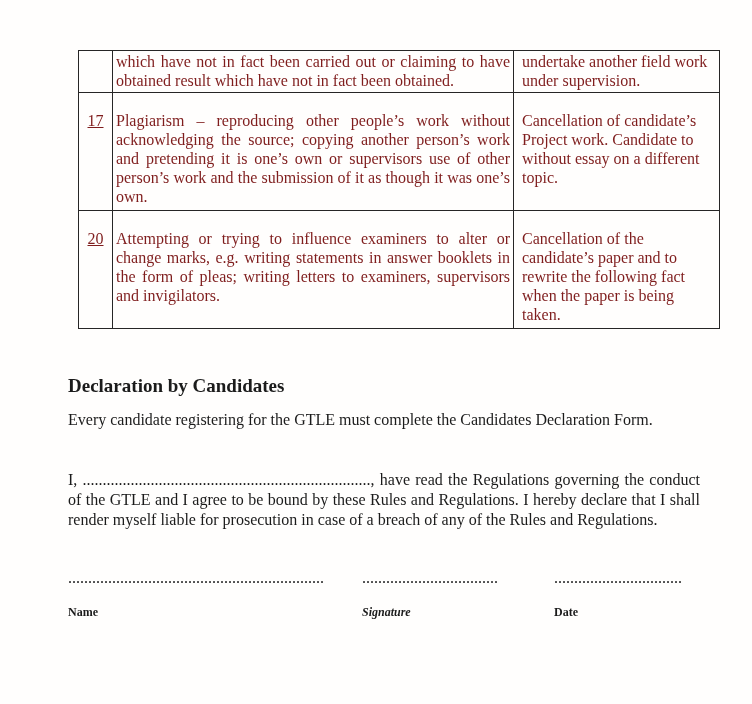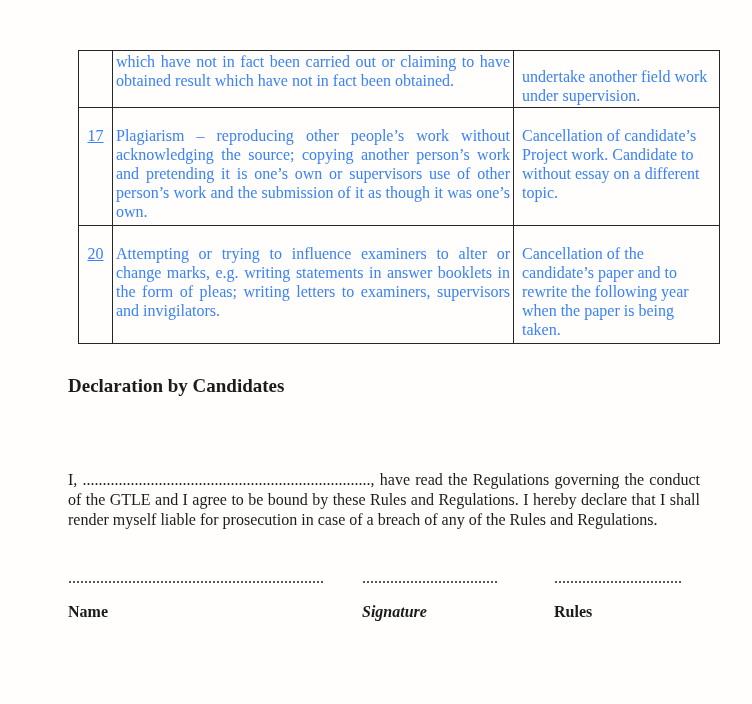--- a/index.html
+++ b/index.html
@@ -20,38 +20,38 @@
   
   table.rules {
     position: absolute;
     left: 78px;
     top: 50px;
     width: 641px;
     border-collapse: collapse;
     table-layout: fixed;
     font-size: 16px;
     line-height: 19px;
-    color: #3b82f6;
+    color: #7f1d1d;
   }
   table.rules td {
     border: 1.5px solid #262626;
     vertical-align: top;
   }
   td.num {
     text-align: center;
     padding: 9px 0 2px 0;
     text-decoration: underline;
   }
   td.offence {
     text-align: justify;
     padding: 1px 3px 2px 3px;
   }
   td.sanction {
     text-align: left;
-    padding: 16px 4px 2px 8px;
+    padding: 1px 4px 2px 8px;
   }
   tr.spaced td.num,
   tr.spaced td.offence,
   tr.spaced td.sanction {
     padding-top: 18px;
     padding-bottom: 4px;
   }
 
   
   .decl-heading {
@@ -92,21 +92,21 @@
     white-space: nowrap;
     color: #1b1b1b;
   }
   .dotline.name      { left: 68px;  }
   .dotline.signature { left: 362px; }
   .dotline.date      { left: 554px; }
 
   .sig-label {
     position: absolute;
     top: 602px;
-    font-size: 16px;
+    font-size: 12px;
     font-weight: 700;
     line-height: 20px;
     white-space: nowrap;
   }
   .sig-label.name      { left: 68px;  }
   .sig-label.signature { left: 362px; font-style: italic; }
   .sig-label.date      { left: 554px; }
 </style>
 </head>
 <body>
@@ -126,31 +126,32 @@
         <td class="sanction">undertake another field work under supervision.</td>
       </tr>
       <tr class="spaced">
         <td class="num">17</td>
         <td class="offence">Plagiarism – reproducing other people’s work without acknowledging the source; copying another person’s work and pretending it is one’s own or supervisors use of other person’s work and the submission of it as though it was one’s own.</td>
         <td class="sanction">Cancellation of candidate’s Project work. Candidate to without essay on a different topic.</td>
       </tr>
       <tr class="spaced">
         <td class="num">20</td>
         <td class="offence">Attempting or trying to influence examiners to alter or change marks, e.g. writing statements in answer booklets in the form of pleas; writing letters to examiners, supervisors and invigilators.</td>
-        <td class="sanction">Cancellation of the candidate’s paper and to rewrite the following year when the paper is being taken.</td>
+        <td class="sanction">Cancellation of the candidate’s paper and to rewrite the following fact when the paper is being taken.</td>
       </tr>
     </tbody>
   </table>
 
   <div class="decl-heading">Declaration by Candidates</div>
 
+  <div class="decl-intro">Every candidate registering for the GTLE must complete the Candidates Declaration Form.</div>
 
   <div class="decl-statement">I, ........................................................................, have read the Regulations governing the conduct of the GTLE and I agree to be bound by these Rules and Regulations. I hereby declare that I shall render myself liable for prosecution in case of a breach of any of the Rules and Regulations.</div>
 
   <div class="dotline name">................................................................</div>
   <div class="dotline signature">..................................</div>
   <div class="dotline date">................................</div>
 
   <div class="sig-label name">Name</div>
   <div class="sig-label signature">Signature</div>
-  <div class="sig-label date">Rules</div>
+  <div class="sig-label date">Date</div>
 
 </div>
 
 </body></html>

